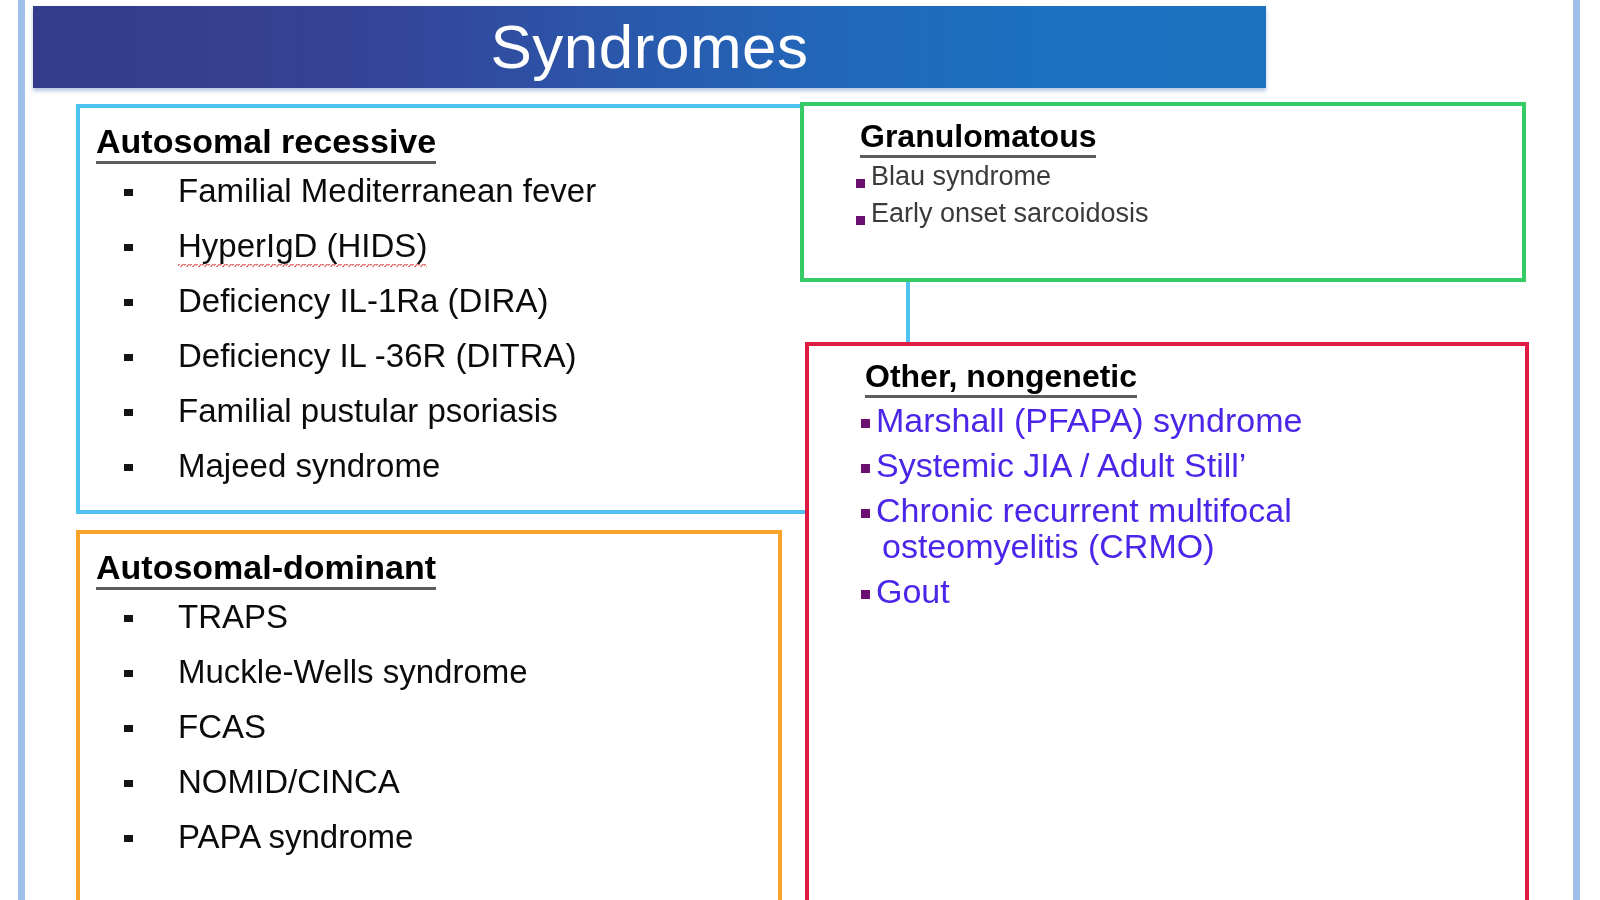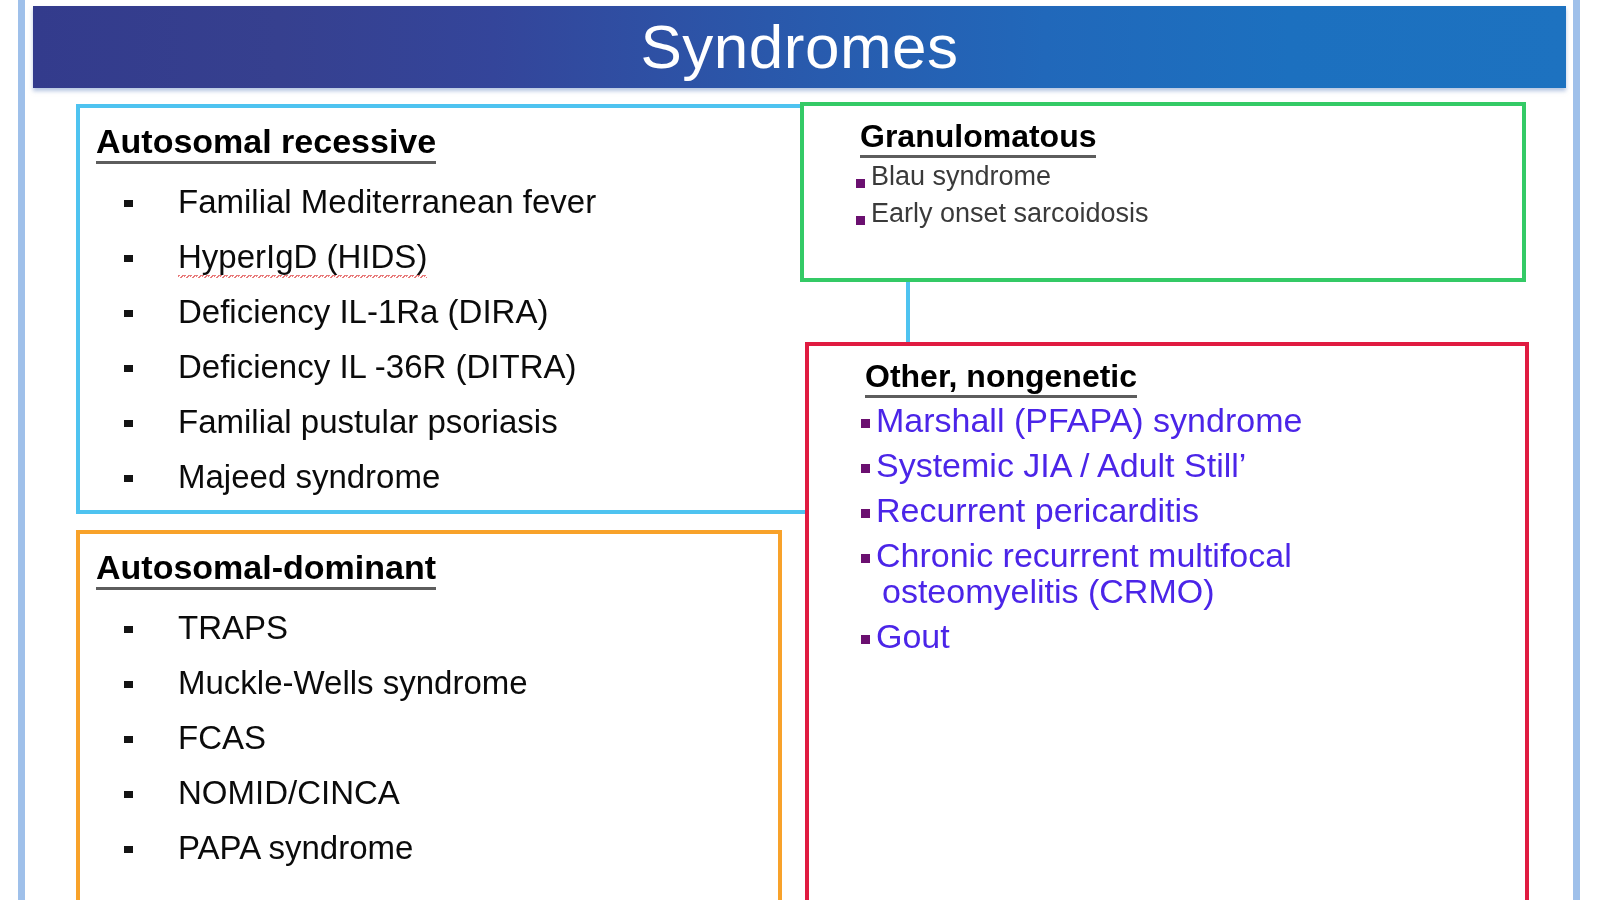--- a/index.html
+++ b/index.html
@@ -34,21 +34,21 @@
     border-top: none;
     box-sizing: border-box;
     pointer-events: none;
   }
 
   
   .banner {
     position: absolute;
     left: 33px;
     top: 6px;
-    width: 1533px;
+    width: 1233px;
     height: 82px;
     background: linear-gradient(to right,
                 #333b8c 0%,
                 #36408f 16%,
                 #34459a 30%,
                 #2a58ab 48%,
                 #2168ba 66%,
                 #1c70bf 82%,
                 #1d72c0 100%);
     box-shadow: 0 3px 4px rgba(120,150,200,0.55);
@@ -111,21 +111,20 @@
     padding: 6px 0 0 0;
   }
   ul.dash-list li {
     position: relative;
     font-size: 33px;
     color: #0b0b0b;
     line-height: 1.0;
     padding: 0 0 0 98px;
     margin-bottom: 22px;
     white-space: nowrap;
-    margin-top: 11px;
   }
   ul.dash-list li::before {
     content: "";
     position: absolute;
     left: 44px;
     top: 15px;
     width: 9px;
     height: 7px;
     background: #141414;
   }
@@ -216,21 +215,20 @@
       <li><span>Blau syndrome</span></li>
       <li><span>Early onset sarcoidosis</span></li>
     </ul>
   </div>
 
   <div class="box box-red">
     <div class="heading heading-right">Other, nongenetic</div>
     <ul class="dot-list red">
       <li><span>Marshall (PFAPA) syndrome</span></li>
       <li><span>Systemic JIA / Adult Still’</span></li>
-      <li><span>Recurrent pericarditis</span></li>
       <li>
         <span>Chronic recurrent multifocal</span>
         <span class="wrapline">osteomyelitis (CRMO)</span>
       </li>
       <li><span>Gout</span></li>
     </ul>
   </div>
 
 </div>
 

